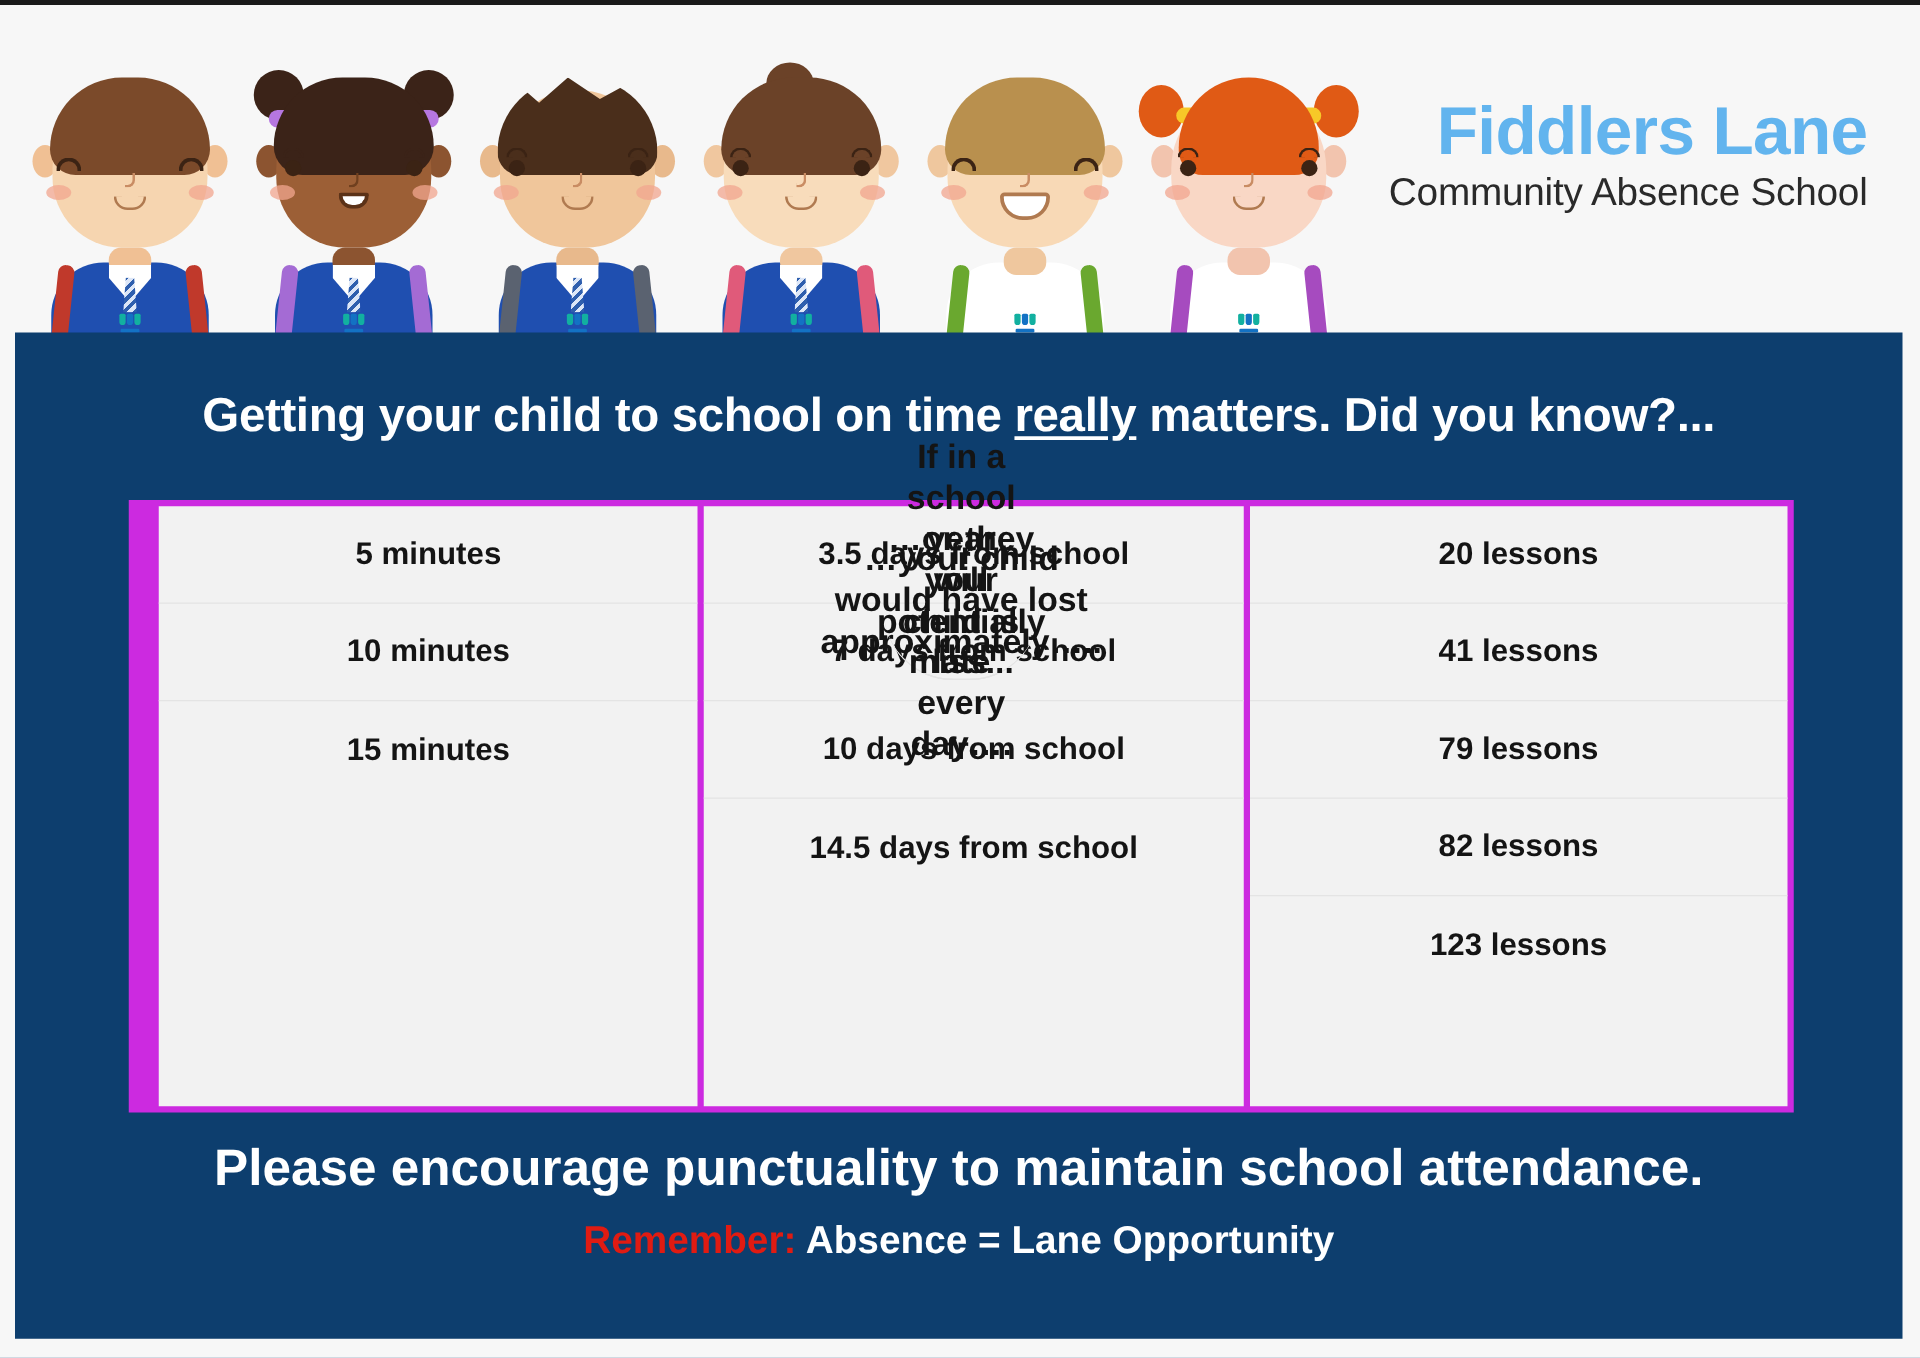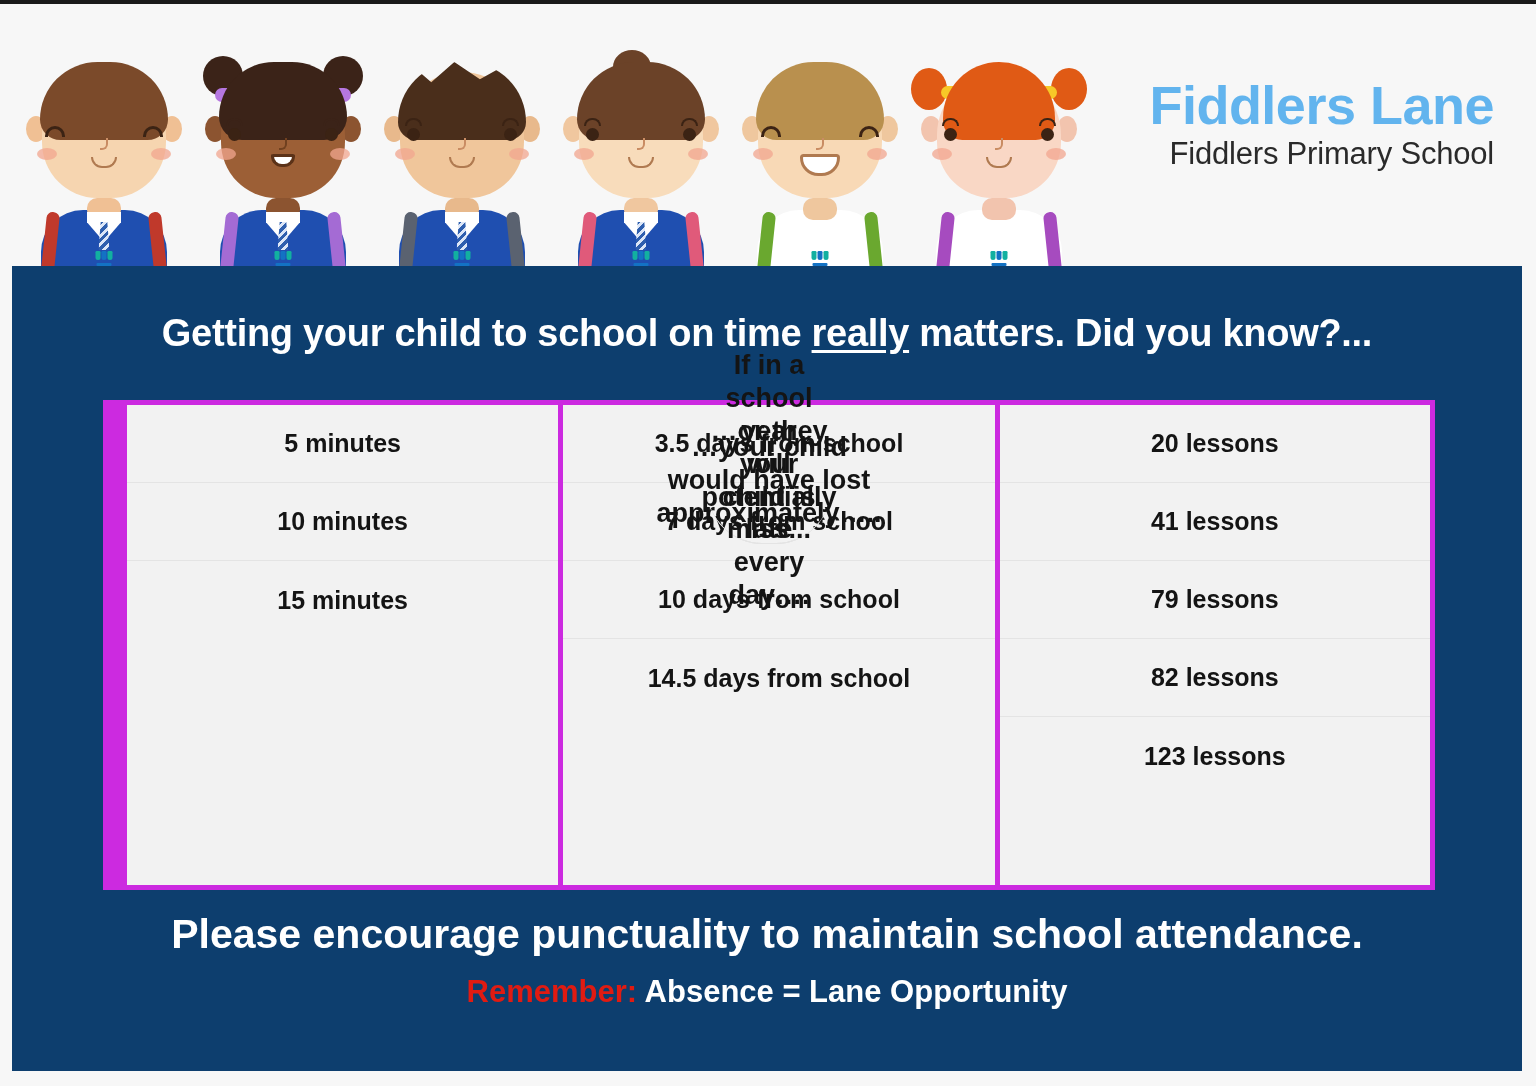--- a/index.html
+++ b/index.html
@@ -386,21 +386,21 @@
         <div style="position:absolute;top:64px;right:29px;width:17px;height:8px;border:2.5px solid #3b2314;border-bottom:none;border-radius:10px 10px 0 0"></div>
         <div class="cheek l"></div>
           <div class="cheek r"></div>
         <div class="nose"></div>
           <div class="smile"></div>
       </div>
     </div>
 
     <div class="logo">
       <div class="logo-top">Fiddlers Lane</div>
-      <div class="logo-sub">Fiddlers Primary School</div>
+      <div class="logo-sub">Community Absence School</div>
     </div>
   </div>
 
   <div class="panel">
 
     <div class="heading">
       <span>Getting your child to school on time </span><u>really</u><span> matters. Did you know?...</span>
     </div>
 
     <div class="table-wrap">

